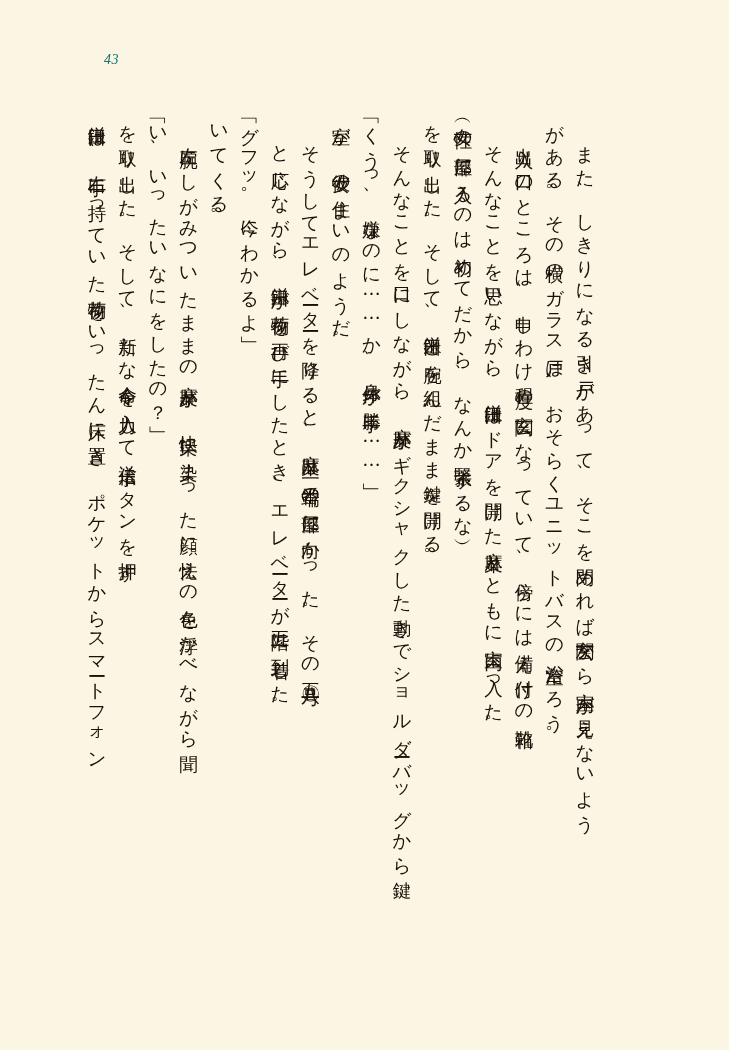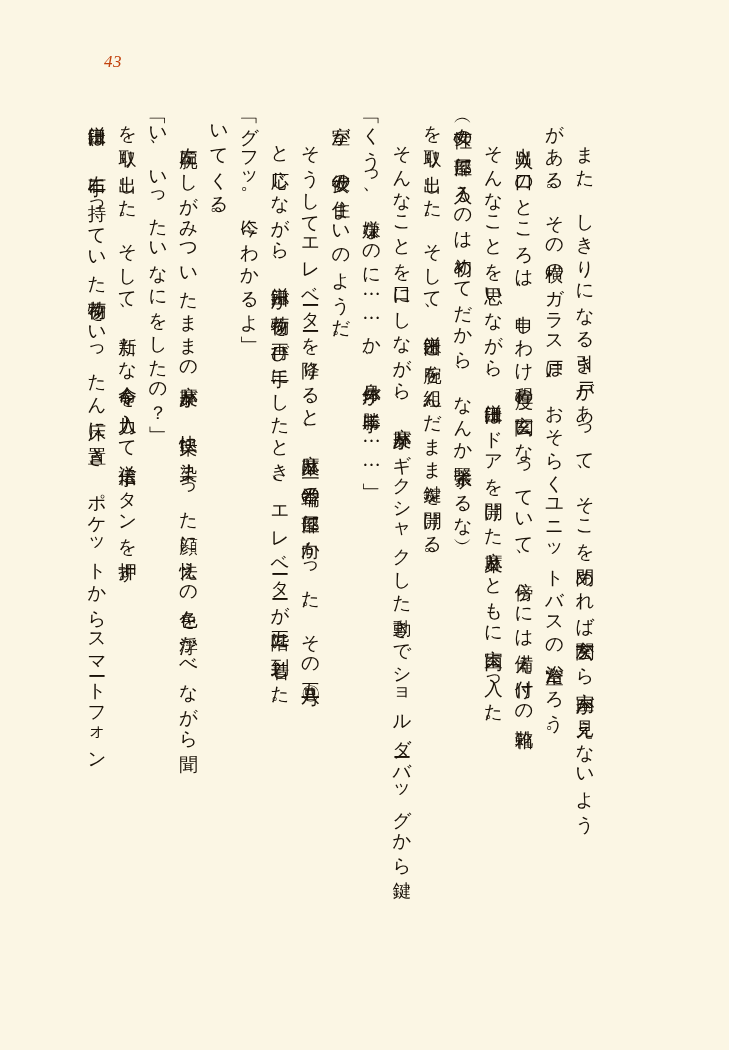--- a/index.html
+++ b/index.html
@@ -14,23 +14,23 @@
     background: #fbf6e4;
     overflow: hidden;
     font-family: "Liberation Serif", "DejaVu Serif", serif;
     color: #1a1208;
   }
   
   .page-number {
     position: absolute;
     top: 52px;
     left: 104px;
-    font-size: 17px;
+    font-size: 14px;
     font-style: italic;
-    color: #c2410c;
+    color: #0f766e;
     letter-spacing: 0.5px;
   }
   
   .body-text {
     position: absolute;
     top: 112px;
     right: 94px;
     height: 835px;
     width: 560px;
     display: flex;

